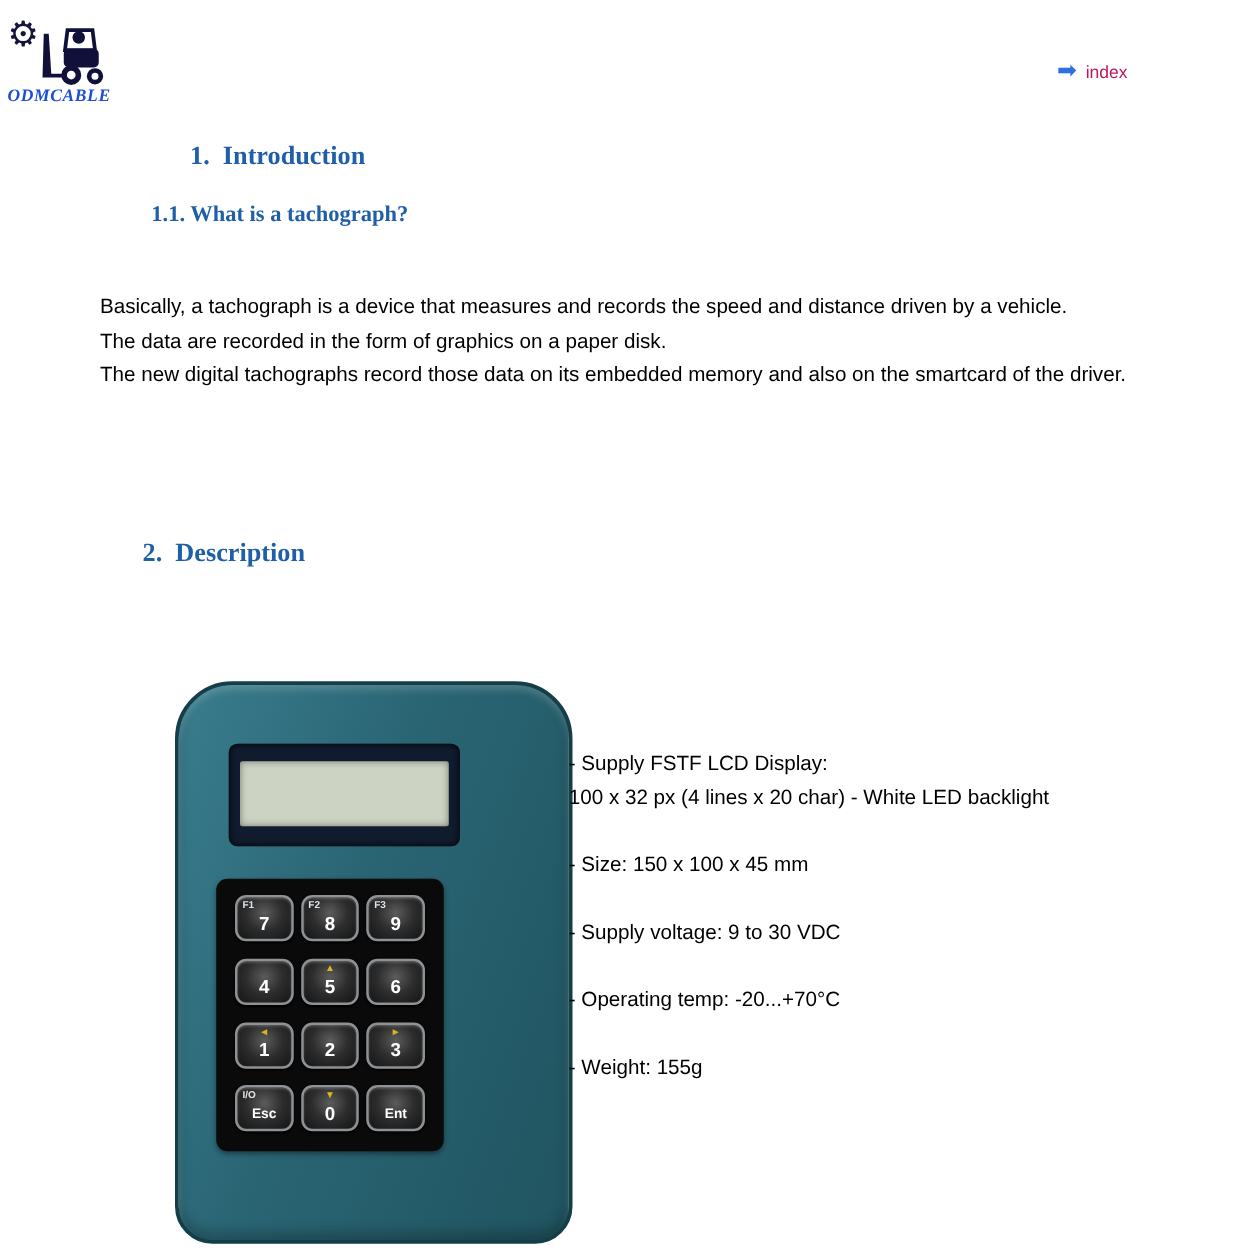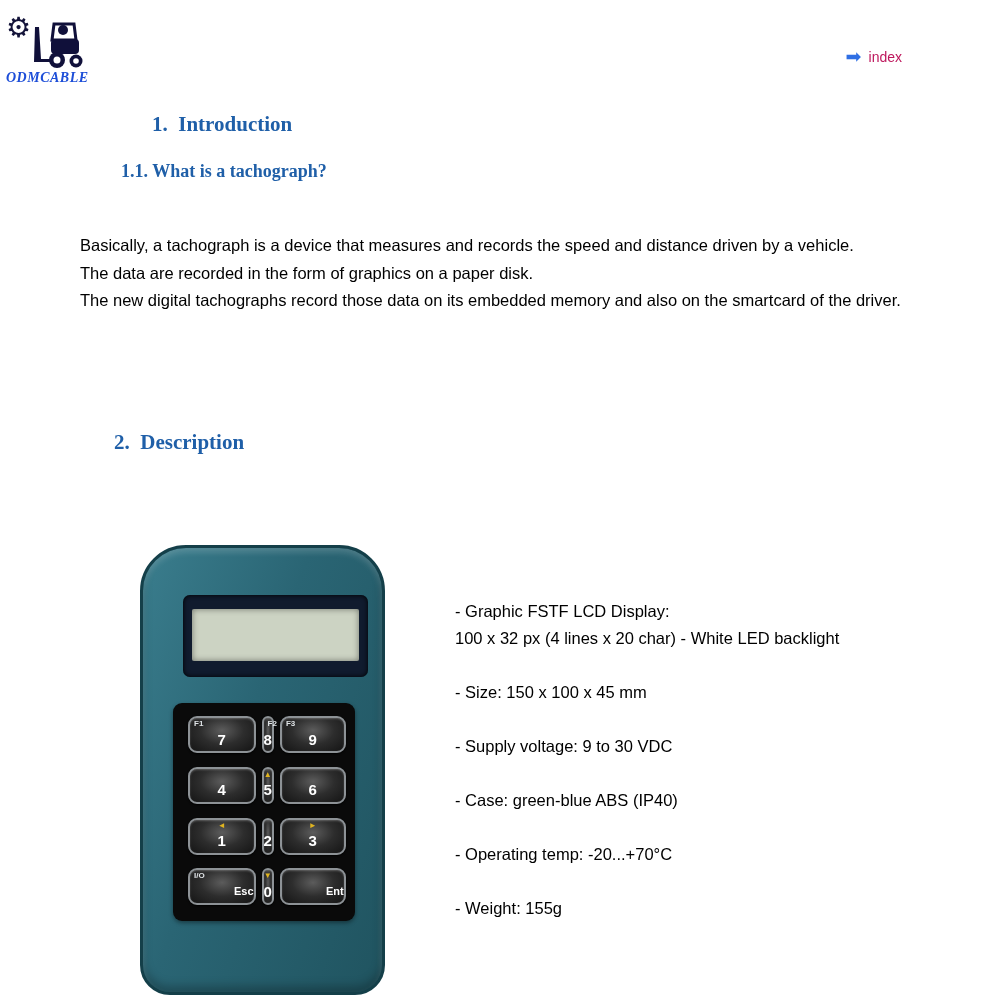--- a/index.html
+++ b/index.html
@@ -56,21 +56,21 @@
   .intro-text {
     position: absolute; left: 80px; top: 232px; width: 838px;
     font-size: 16.5px; line-height: 27.5px;
   }
 
   
   .spec-list { position: absolute; left: 455px; top: 598px; width: 470px; }
   .spec-item { margin-bottom: 27px; font-size: 16.5px; line-height: 27px; }
 
   
-  .device { position: absolute; left: 140px; top: 545px; width: 245px; height: 450px; }
+  .device { position: absolute; left: 140px; top: 545px; width: 318px; height: 450px; }
   .device-body {
     position: absolute; inset: 0;
     background: linear-gradient(110deg, #3a7d8d 0%, #2a6574 42%, #205460 100%);
     border: 3px solid #143f49;
     border-radius: 46px 46px 30px 30px;
     box-shadow: inset 0 4px 6px rgba(255,255,255,.18), inset 0 -6px 10px rgba(0,0,0,.25);
   }
   .lcd-bezel {
     position: absolute; left: 43px; top: 50px; width: 185px; height: 82px;
     background: #101b2e; border-radius: 7px;
@@ -95,21 +95,21 @@
     height: 37px;
     border-radius: 9px;
     border: 2px solid #8d9296;
     background: radial-gradient(ellipse at 50% 38%, #5c5c5c 0%, #2d2d2d 48%, #141414 100%);
     box-shadow: 0 1px 2px #000, inset 0 1px 2px rgba(255,255,255,.25);
     color: #fff;
     display: flex; align-items: center; justify-content: center;
     padding-top: 9px;
   }
   .key .label { font-weight: bold; font-size: 15px; }
-  .key.small .label { font-size: 11px; padding-left: 44px; }
+  .key.small .label { font-size: 11px; }
   .key .sub {
     position: absolute; top: 1px; left: 4px;
     font-size: 8px; line-height: 9px; color: #dfe3e6; font-weight: bold;
   }
   .key .sub.arrow { left: 50%; transform: translateX(-50%); color: #e0b420; }
 </style>
 </head>
 <body>
 
 <div class="page">
@@ -200,33 +200,30 @@
       </div>
       <div class="key small">
         <span class="sub"></span>
         <span class="label">Ent</span>
       </div>
     </div>
   </div>
 
   <div class="spec-list">
     <div class="spec-item">
-      <div>- Graphic FSTF LCD Display:</div>
+      <div>- Supply FSTF LCD Display:</div>
       <div>100 x 32 px (4 lines x 20 char) - White LED backlight</div>
     </div>
     <div class="spec-item">
       <div>- Size: 150 x 100 x 45 mm</div>
     </div>
     <div class="spec-item">
       <div>- Supply voltage: 9 to 30 VDC</div>
     </div>
     <div class="spec-item">
-      <div>- Case: green-blue ABS (IP40)</div>
-    </div>
-    <div class="spec-item">
       <div>- Operating temp: -20...+70°C</div>
     </div>
     <div class="spec-item">
       <div>- Weight: 155g</div>
     </div>
   </div>
 
 </div>
 
 </body></html>

